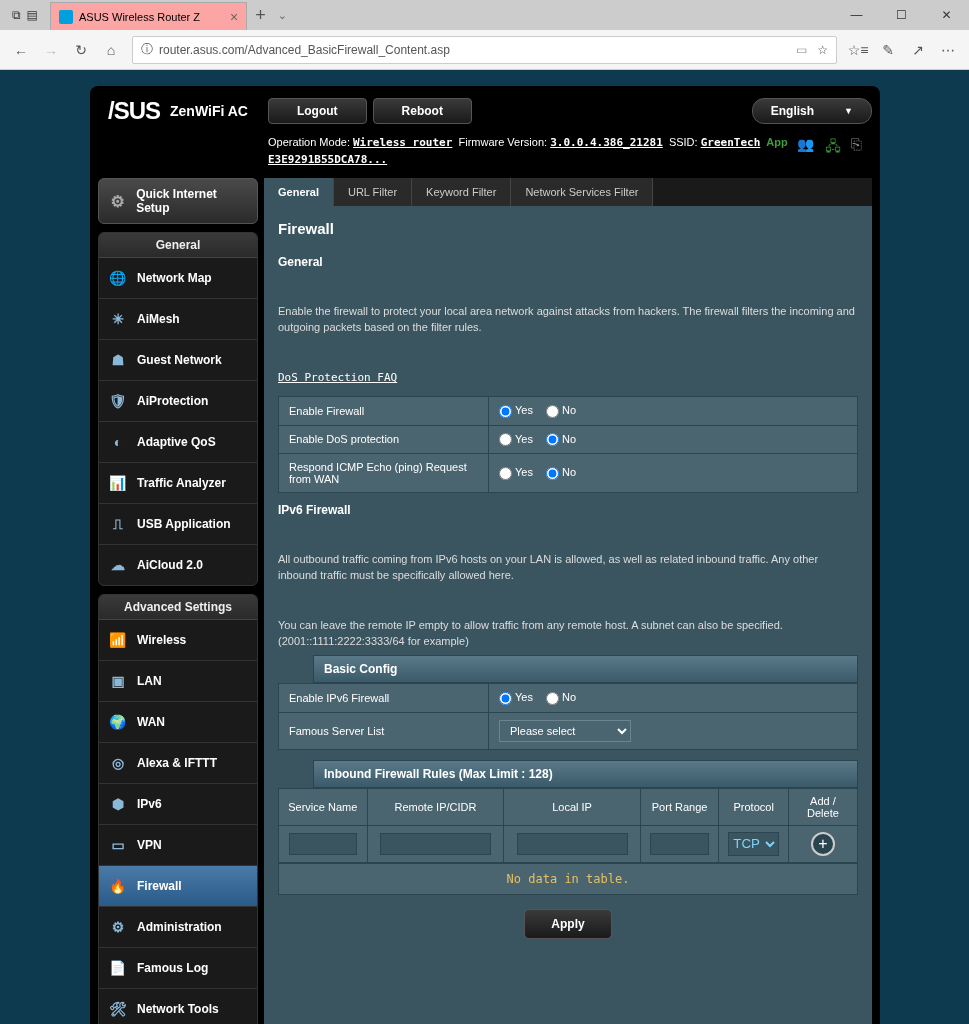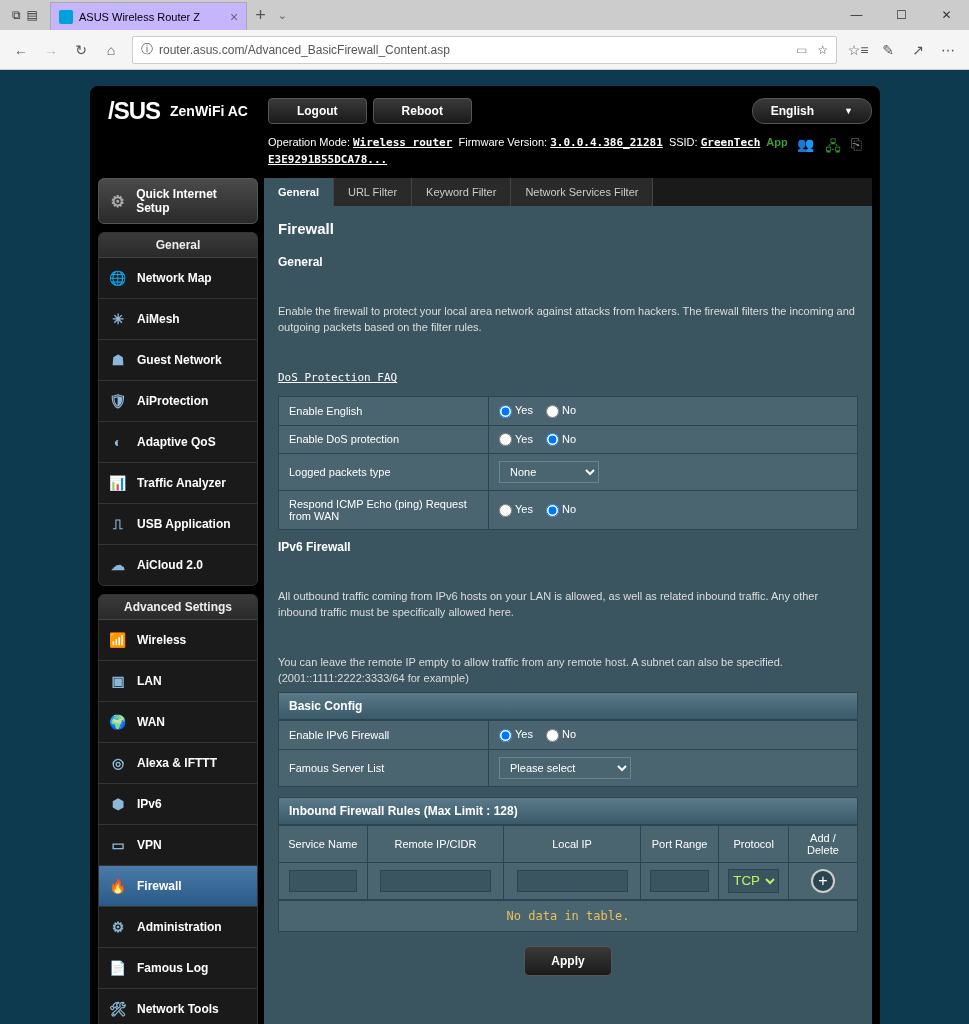--- a/index.html
+++ b/index.html
@@ -1,18 +1,18 @@
 <!DOCTYPE html>
 <html><head>
 <meta charset="utf-8">
 <style>
 * { box-sizing: border-box; margin: 0; padding: 0; }
 body { font-family: Arial, sans-serif; font-size: 12px; background: #0d3a4f; color: #ccc; width: 969px; height: 1024px; overflow: hidden; }
 .tab-strip { display: flex; align-items: center; height: 30px; background:#ccc;}
-.tab { background: #c4b5fd; border: 1px solid #aaa; border-bottom:none; height: 28px; display: flex; align-items: center; padding: 8px 8px; font-size: 11px; color:#000; margin-top:2px;text-align:right;}
+.tab { background: #fca5a5; border: 1px solid #aaa; border-bottom:none; height: 28px; display: flex; align-items: center; padding: 8px 8px; font-size: 11px; color:#000; margin-top:2px;text-align:right;}
 .tab .favicon { width: 14px; height: 14px; background: #00a0dc; border-radius:2px; margin-right:6px;}
 .tab .close { margin-left: 30px; color:#666; font-size:14px;}
 .newtab { color:#555; font-size:18px; margin: 0 8px;}
 .win-controls { margin-left: auto; display: flex; }
 .win-controls div { width: 45px; height: 30px; display:flex; align-items:center; justify-content:center; color:#333; font-size:12px;}
 
 .nav-bar { background:#f5f5f5; height:40px; display:flex; align-items:center; padding: 0 6px; border-bottom:1px solid #ccc;}
 .nav-bar .btn { width:30px; height:30px; display:flex; align-items:center; justify-content:center; color:#555; font-size:14px;}
 .url-bar { flex:1; height:28px; border:1px solid #ccc; border-radius:2px; background:#fff; display:flex; align-items:center; padding:0 8px; margin:0 6px; color:#555; font-size:12px;}
 .url-bar .ic { margin-right:6px; font-size:12px;}
@@ -58,27 +58,27 @@
 .desc { font-size:11px; line-height:16px; margin-bottom:6px;margin-top:34px;}
 .desc a { color:#fff; text-decoration:underline; font-family:monospace;}
 
 .form-table { width:100%; border-collapse:collapse; margin:10px 0;}
 .form-table td { background:#4a6470; border:1px solid #2a4450; padding:7px 10px; font-size:11px; color:#fff;}
 .form-table td:first-child { width:210px;}
 .radio-lbl { color:#fff; margin-right:10px; font-size:11px;}
 .radio-lbl input { margin-right:3px; vertical-align:middle;}
 .sel { background:#4a6470; border:1px solid #6a8490; color:#fff; padding:3px 6px; font-size:11px; width:100px;}
 
-.group-header { background: linear-gradient(#5a7a8a,#3a5a6a); color:#fff; font-weight:bold; padding:6px 10px; font-size:12px; border:1px solid #2a4450;}
+.group-header { background: linear-gradient(#5a7a8a,#3a5a6a); color:#fff; font-weight:bold; padding:6px 10px; font-size:12px; border:1px solid #2a4450;margin-left:35px;}
 
 .rules-table { width:100%; border-collapse:collapse;}
 .rules-table th { background:#4a6470; border:1px solid #2a4450; padding:6px; font-size:11px; color:#fff; font-weight:normal; text-align:center;}
 .rules-table td { background:#4a6470; border:1px solid #2a4450; padding:6px; text-align:center;}
 .rules-table input[type=text] { width:90%; background:#3a5560; border:1px solid #2a4450; height:22px; color:#fff;}
-.rules-table select { width:90%; background:#3a5560; border:1px solid #2a4450; height:24px; color:#bef264;}
+.rules-table select { width:90%; background:#3a5560; border:1px solid #2a4450; height:24px; color:#7dd3fc;}
 .add-btn { width:24px; height:24px; border-radius:50%; border:2px solid #ccc; background:#2a4450; color:#fff; font-size:16px; line-height:18px; cursor:pointer; display:inline-flex; align-items:center; justify-content:center;}
 .nodata { color:#e8c060; font-family:monospace; font-size:12px; text-align:center; padding:8px; background:#4a6470; border:1px solid #2a4450;}
 
 .apply-wrap { text-align:center; margin-top:14px;}
 .apply-btn { background: linear-gradient(#3a3a3a,#1a1a1a); border:1px solid #555; border-radius:5px; color:#fff; font-weight:bold; padding:7px 26px; cursor:pointer; font-size:12px;}
 </style>
 </head>
 <body>
 
 <div class="tab-strip">
@@ -240,32 +240,28 @@
       </div>
       <div class="inner">
         <div class="page-title">Firewall</div>
         <div class="sec-title">General</div>
         <div class="desc">Enable the firewall to protect your local area network against attacks from hackers. The firewall filters the incoming and outgoing packets based on the filter rules.</div>
         <div class="desc"><a>DoS Protection FAQ</a></div>
 
         <table class="form-table">
           <tbody>
                 <tr>
-                  <td>Enable English</td>
+                  <td>Enable Firewall</td>
               <td><label class="radio-lbl"><input type="radio" checked="" style=""><span>Yes</span></label>
                   <label class="radio-lbl"><input type="radio" style=""><span>No</span></label></td>
                 </tr>
           <tr>
                   <td>Enable DoS protection</td>
               <td><label class="radio-lbl"><input type="radio" style=""><span>Yes</span></label>
                   <label class="radio-lbl"><input type="radio" checked="" style=""><span>No</span></label></td>
-                </tr>
-          <tr>
-                  <td>Logged packets type</td>
-              <td><select class="sel"><option>None</option></select></td>
                 </tr>
           <tr>
                   <td>Respond ICMP Echo (ping) Request from WAN</td>
               <td><label class="radio-lbl"><input type="radio" style=""><span>Yes</span></label>
                   <label class="radio-lbl"><input type="radio" checked="" style=""><span>No</span></label></td>
                 </tr>
         </tbody>
             </table>
 
         <div class="sec-title">IPv6 Firewall</div>

